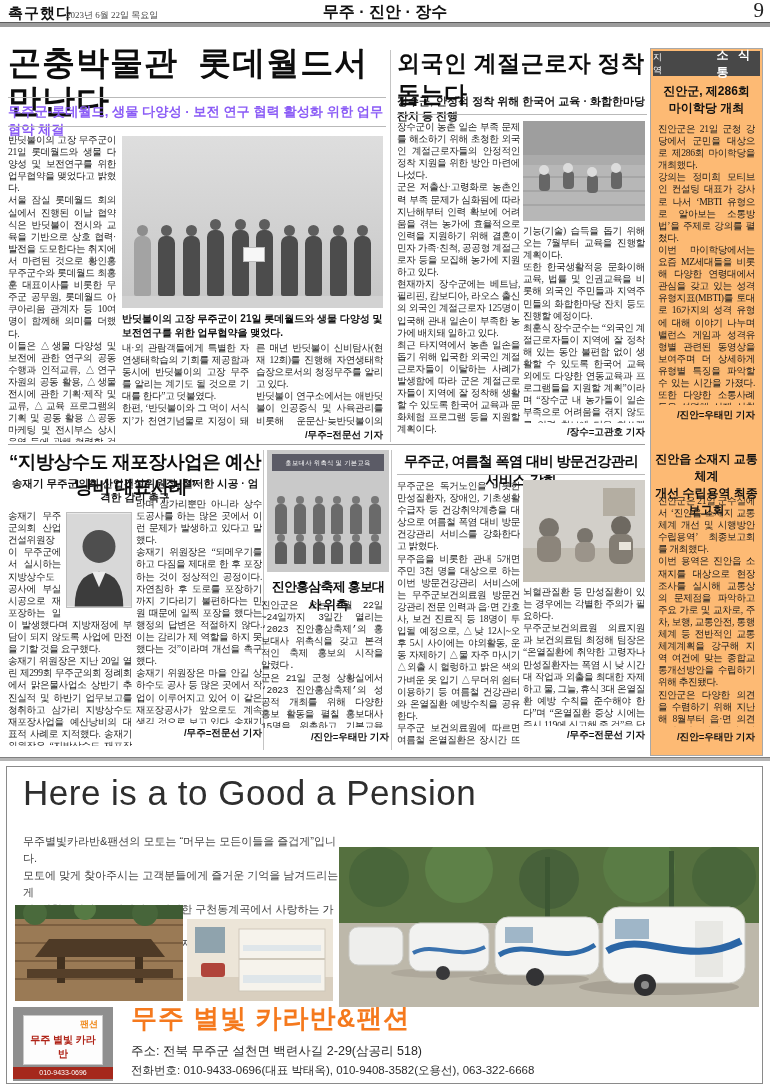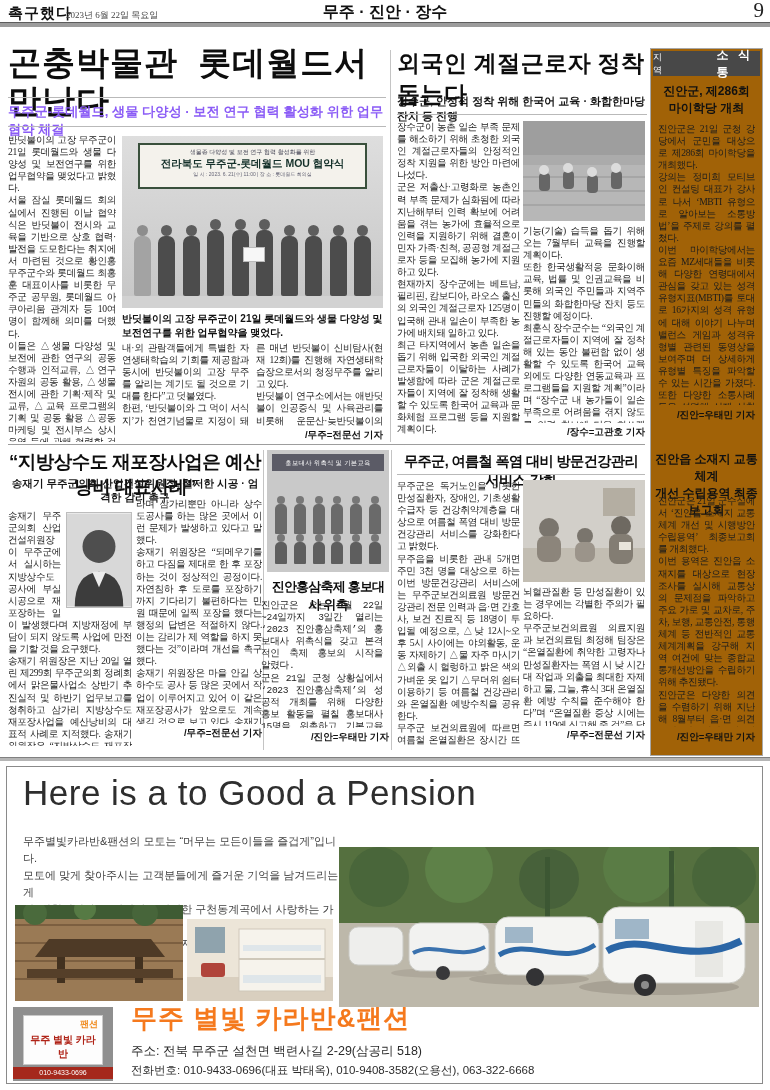--- a/index.html
+++ b/index.html
@@ -55,21 +55,21 @@
   
   .aw-headline { left:397px; top:48px; width:250px; font-family:"Liberation Serif",serif; font-weight:700; font-size:23px; letter-spacing:0.5px; color:#0d0d0d; }
   .aw-subhead { left:397px; top:94px; width:250px; font-family:"Liberation Sans",sans-serif; font-weight:700; font-size:11px; color:#161616; }
   .hl-aw { left:397px; top:114px; width:250px; }
   .aw-col1 { left:397px; top:121px; width:123px; height:318px; }
   .photo-workers { left:523px; top:121px; width:122px; height:100px; position:absolute; }
   .aw-col2 { left:523px; top:225px; width:122px; height:198px; }
   .aw-byline { left:523px; top:426px; width:122px; }
 
   
-  .sidebar { left:650px; top:48px; width:113px; height:708px; border:1px solid #a8a8a8; position:absolute; background:#a16207; }
+  .sidebar { left:650px; top:48px; width:113px; height:708px; border:1px solid #a8a8a8; position:absolute; background:#fdba74; }
   .sb-header { position:absolute; top:2px; left:2px; right:2px; height:25px; background:#484848; color:#fff; display:flex; align-items:center; justify-content:center; gap:5px; font-family:"Liberation Sans",sans-serif; }
   .sb-tag { font-size:9px; }
   .sb-title-main { font-size:12px; font-weight:800; letter-spacing:3px;margin-left:45px; }
   .sb-item-title { position:absolute; left:4px; right:4px; text-align:center; font-family:"Liberation Sans",sans-serif; font-weight:800; font-size:12px; line-height:17px; white-space:pre-line; color:#111; }
   .sb-body { position:absolute; left:7px; width:97px; }
   .sb-byline { position:absolute; left:7px; width:97px; }
   .sb-t1 { top:34px; } .sb-b1 { top:74px; height:282px; } .sb-bl1 { top:360px; }
   .sb-t2 { top:402px; } .sb-b2 { top:446px; height:232px; } .sb-bl2 { top:682px; }
 
   
@@ -134,25 +134,20 @@
   <div class="abs a1-headline">곤충박물관 롯데월드서 만난다</div>
   <div class="abs hairline hl-a1a"></div>
   <div class="abs a1-subhead">무주군-롯데월드, 생물 다양성 · 보전 연구 협력 활성화 위한 업무협약 체결</div>
   <div class="abs hairline hl-a1b"></div>
   <div class="abs body-text a1-col1">반딧불이의 고장 무주군이 21일 롯데월드와 생물 다양성 및 보전연구를 위한 업무협약을 맺었다고 밝혔다.
 서울 잠실 롯데월드 회의실에서 진행된 이날 협약식은 반딧불이 전시와 교육을 기반으로 상호 협력·발전을 도모한다는 취지에서 마련된 것으로 황인홍 무주군수와 롯데월드 최홍훈 대표이사를 비롯한 무주군 공무원, 롯데월드 아쿠아리움 관계자 등 10여명이 함께해 의미를 더했다.
 이들은 △생물 다양성 및 보전에 관한 연구의 공동 수행과 인적교류, △연구자원의 공동 활용, △생물 전시에 관한 기획·제작 및 교류, △교육 프로그램의 기획 및 공동 활용 △공동 마케팅 및 전시부스 상시 운영 등에 관해 협력할 것 등을 약속했다.
 황인홍 무주군수는 “국내 최초 실내 놀이공원과 민속박물관, 아이스링크(스케이트장), 수족관 등을 보유한 롯데월드와 맞잡은 손이 상생의 바탕이 될 것으로 기대를 한다”며 “무주의 반딧불이 연구에 관한 기술력과 힘을 합쳐 국</div>
 
   <div class="photo-mou photo">
-    <div class="mou-banner">
-      <div class="b1">생물종 다양성 및 보전 연구 협력 활성화를 위한</div>
-      <div class="b2">전라북도 무주군-롯데월드 MOU 협약식</div>
-      <div class="b3">일 시 : 2023. 6. 21(수) 11:00  |  장 소 : 롯데월드 회의실</div>
-    </div>
     <div class="mou-doc"></div>
     <div class="mou-people">
       <span class="person light"></span>
       <span class="person"></span>
       <span class="person"></span>
       <span class="person tall"></span>
       <span class="person tall"></span>
       <span class="person tall"></span>
       <span class="person"></span>
       <span class="person"></span>

